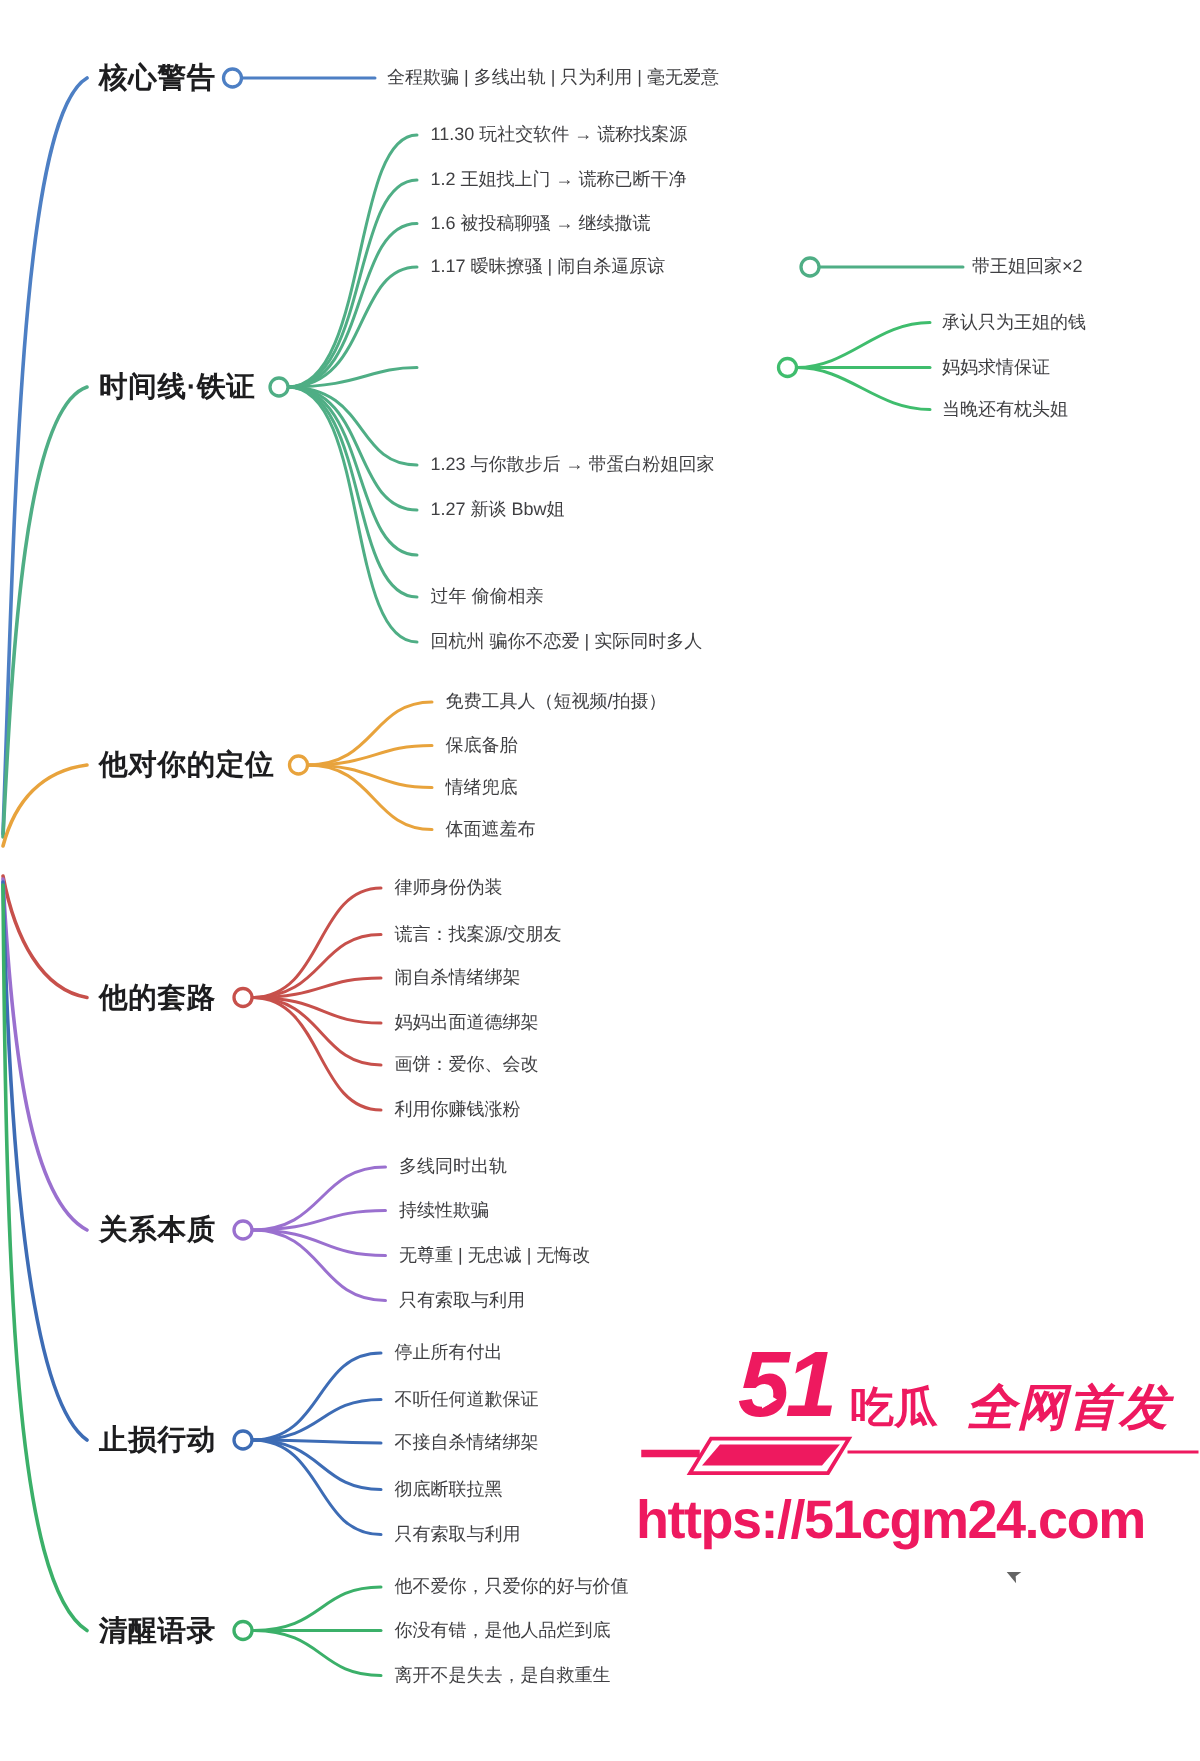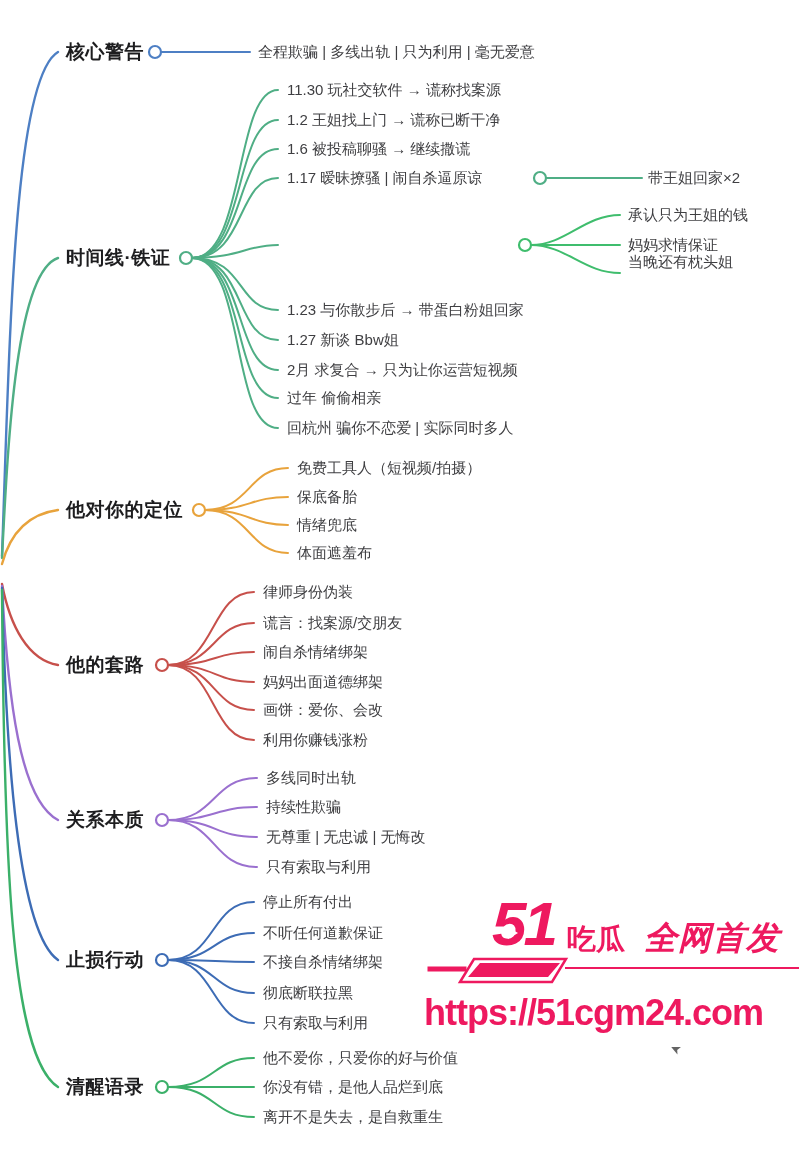--- a/index.html
+++ b/index.html
@@ -2,21 +2,21 @@
 <html><head>
 <meta charset="utf-8">
 <style>
   html,body{margin:0;padding:0;background:#fff;}
   .canvas{position:relative;width:800px;height:1174px;background:#fff;overflow:hidden;
           font-family:"Liberation Sans","DejaVu Sans",sans-serif;text-align:right;}
   svg.layer{position:absolute;left:0;top:0;z-index:1;}
   svg.wm-layer{position:absolute;left:0;top:0;z-index:6;pointer-events:none;}
   .branch{position:absolute;transform:translateY(-50%);font-size:19px;font-weight:700;
           color:#1d1d1f;white-space:nowrap;z-index:2;letter-spacing:.5px;}
-  .child{position:absolute;transform:translateY(-50%);font-size:15px;font-weight:500;
+  .child{position:absolute;transform:translateY(-50%);font-size:12px;font-weight:500;
          color:#3f3f42;white-space:nowrap;z-index:2;}
   .wm{position:absolute;color:#ee195f;z-index:6;white-space:nowrap;}
   .wm-51{left:492px;top:893px;font-size:62px;font-weight:900;font-style:italic;letter-spacing:-3px;line-height:1;}
   .wm-chigua{left:567px;top:925px;font-size:29px;font-weight:900;line-height:1;}
   .wm-tagline{left:644px;top:921px;font-size:33px;font-weight:900;font-style:italic;letter-spacing:1px;line-height:1;}
   .wm-url{left:424px;top:979px;font-size:36px;font-weight:900;letter-spacing:-1px;line-height:1;margin-top:16px;}
   .play-cut{position:absolute;left:508px;top:927px;width:0;height:0;z-index:7;
             border-top:6px solid transparent;border-bottom:6px solid transparent;border-left:10px solid #fff;}
   .cursor-glyph{position:absolute;left:670px;top:1042px;font-size:13px;color:#4a4a4a;
                 transform:rotate(205deg);opacity:.85;z-index:3;}
@@ -105,24 +105,23 @@
 
   <div class="child" style="left:258px;top:52px">全程欺骗 | 多线出轨 | 只为利用 | 毫无爱意</div>
 
   <div class="child" style="left:287px;top:90px">11.30 玩社交软件 → 谎称找案源</div>
   <div class="child" style="left:287px;top:120px">1.2 王姐找上门 → 谎称已断干净</div>
   <div class="child" style="left:287px;top:149px">1.6 被投稿聊骚 → 继续撒谎</div>
   <div class="child" style="left:287px;top:178px">1.17 暧昧撩骚 | 闹自杀逼原谅</div>
   <div class="child" style="left:648px;top:178px">带王姐回家×2</div>
   <div class="child" style="left:628px;top:215px">承认只为王姐的钱</div>
   <div class="child" style="left:628px;top:245px">妈妈求情保证</div>
-  <div class="child" style="left:628px;top:262px">当晚还有枕头姐</div>
+  <div class="child" style="left:628px;top:273px">当晚还有枕头姐</div>
   <div class="child" style="left:287px;top:310px">1.23 与你散步后 → 带蛋白粉姐回家</div>
   <div class="child" style="left:287px;top:340px">1.27 新谈 Bbw姐</div>
-  <div class="child" style="left:287px;top:370px">2月 求复合 → 只为让你运营短视频</div>
   <div class="child" style="left:287px;top:398px">过年 偷偷相亲</div>
   <div class="child" style="left:287px;top:428px">回杭州 骗你不恋爱 | 实际同时多人</div>
 
   <div class="child" style="left:297px;top:468px">免费工具人（短视频/拍摄）</div>
   <div class="child" style="left:297px;top:497px">保底备胎</div>
   <div class="child" style="left:297px;top:525px">情绪兜底</div>
   <div class="child" style="left:297px;top:553px">体面遮羞布</div>
 
   <div class="child" style="left:263px;top:592px">律师身份伪装</div>
   <div class="child" style="left:263px;top:623px">谎言：找案源/交朋友</div>

